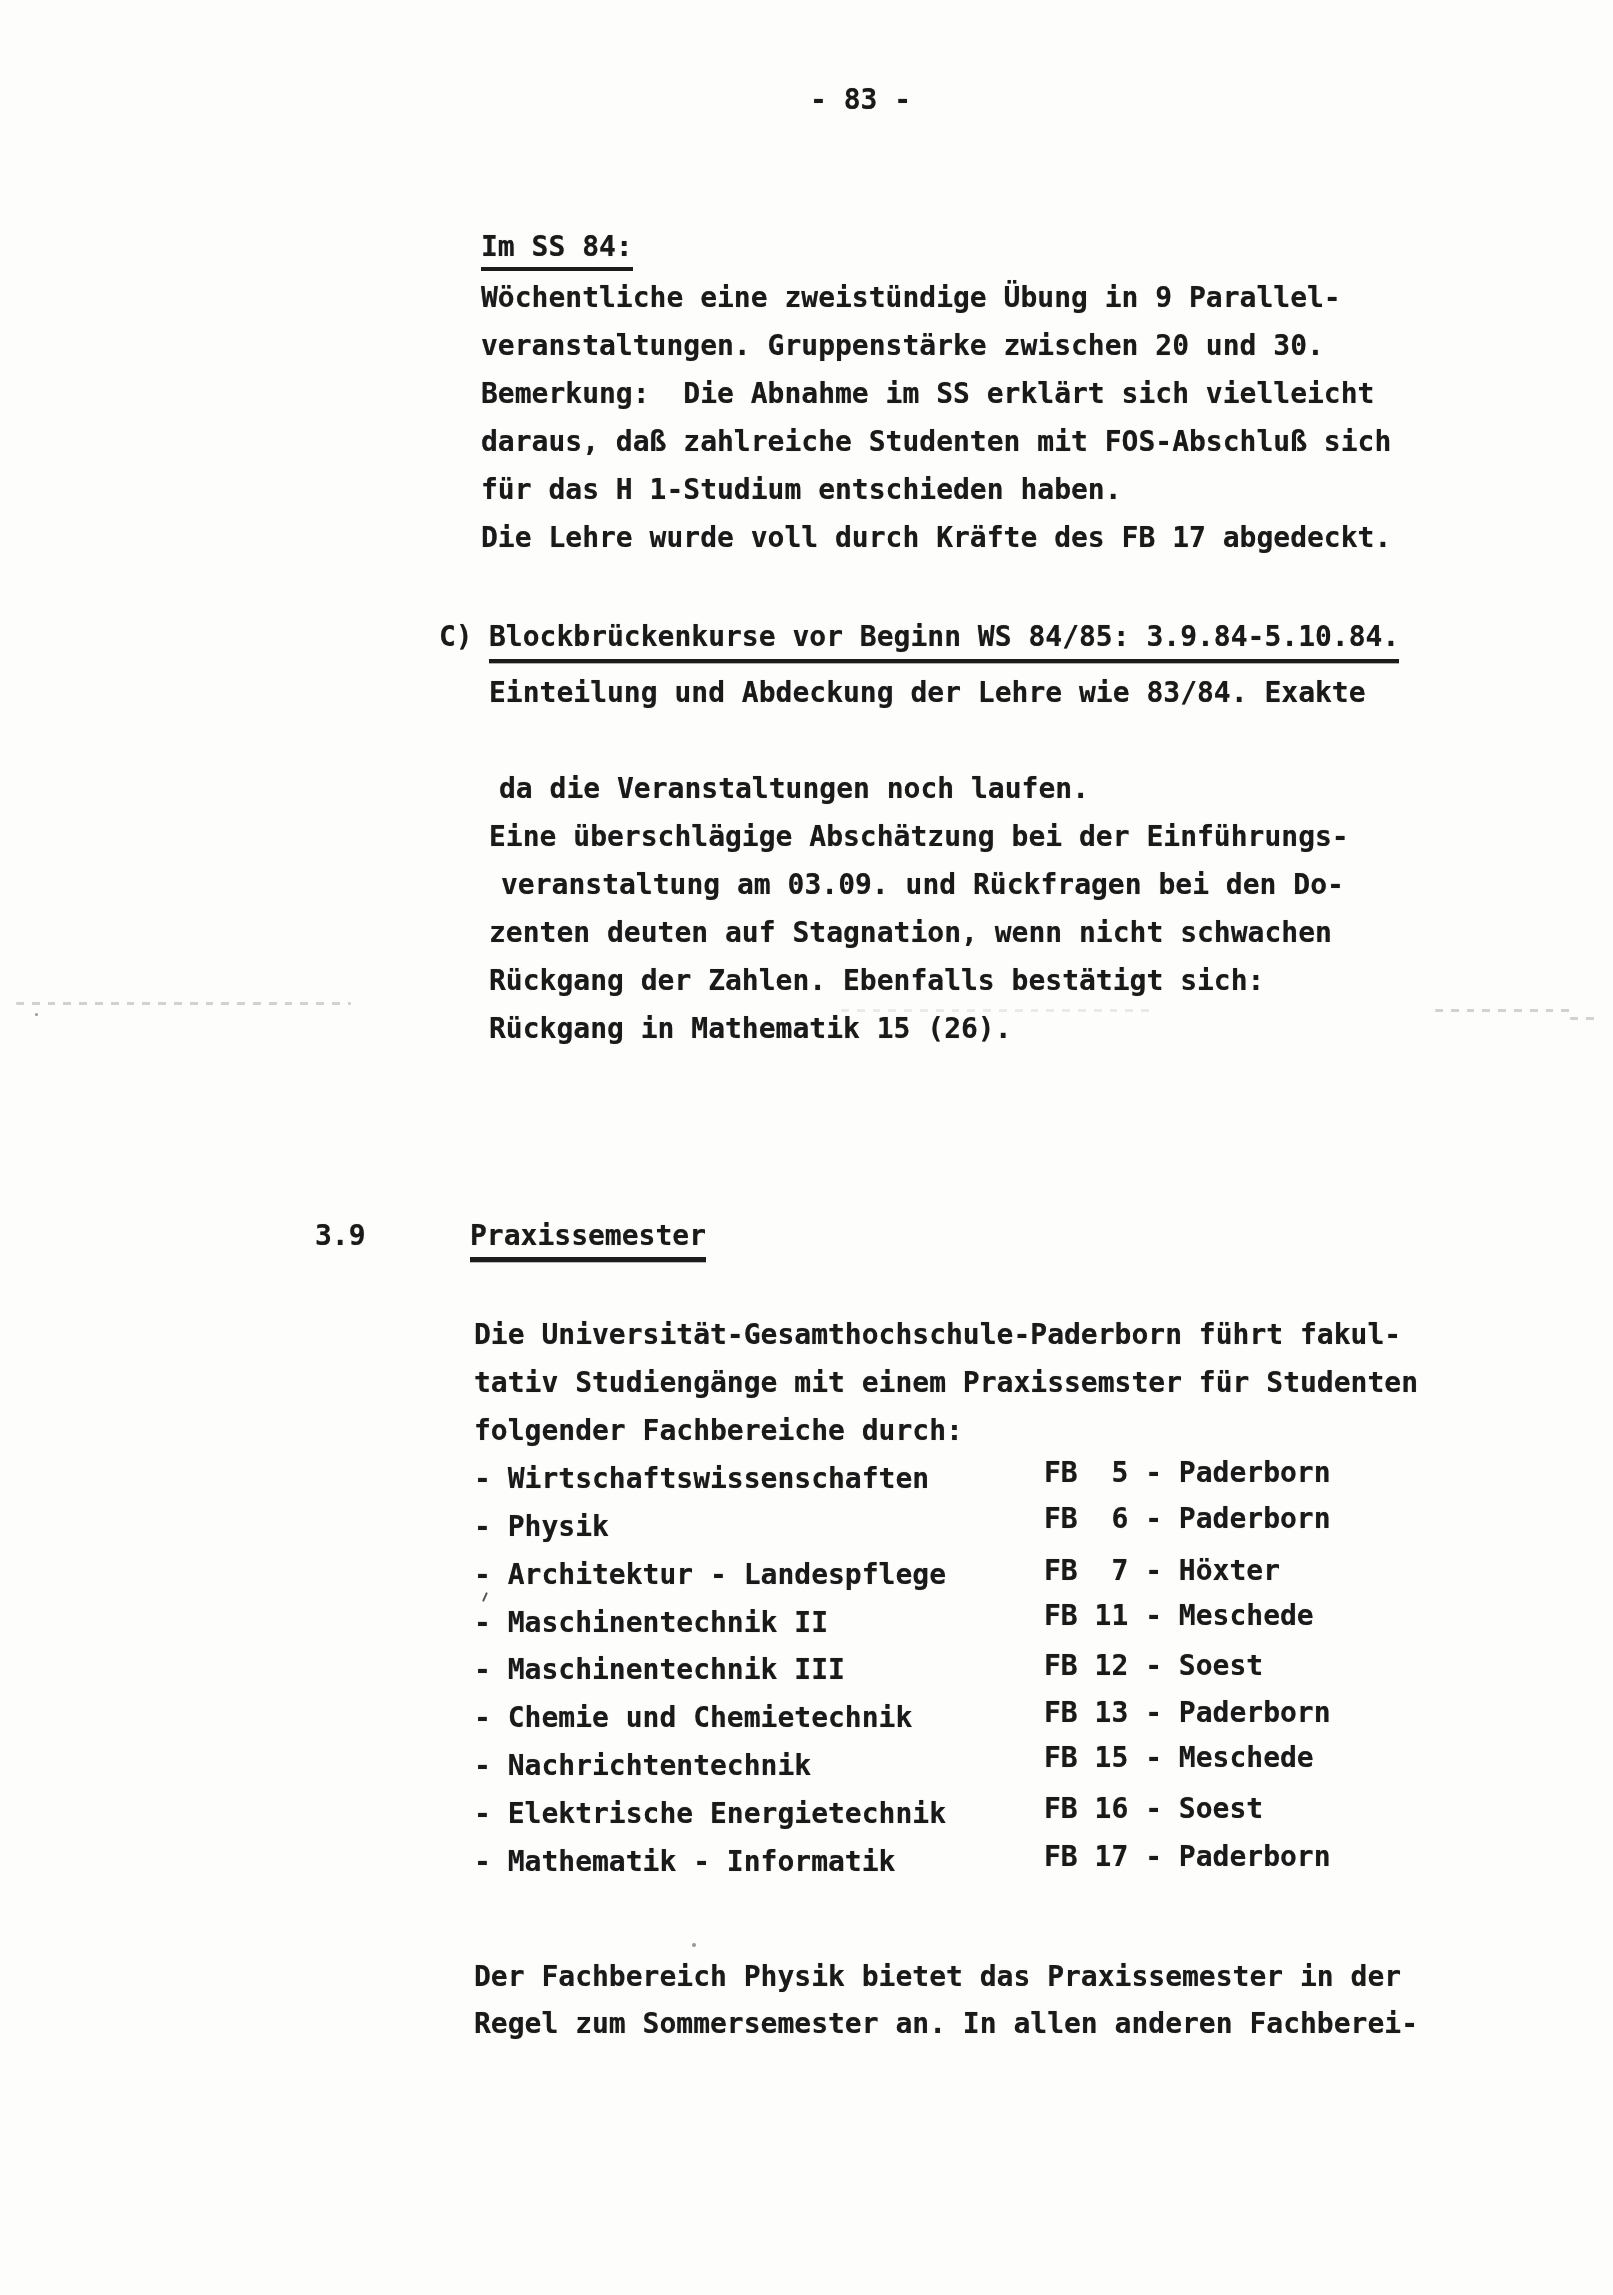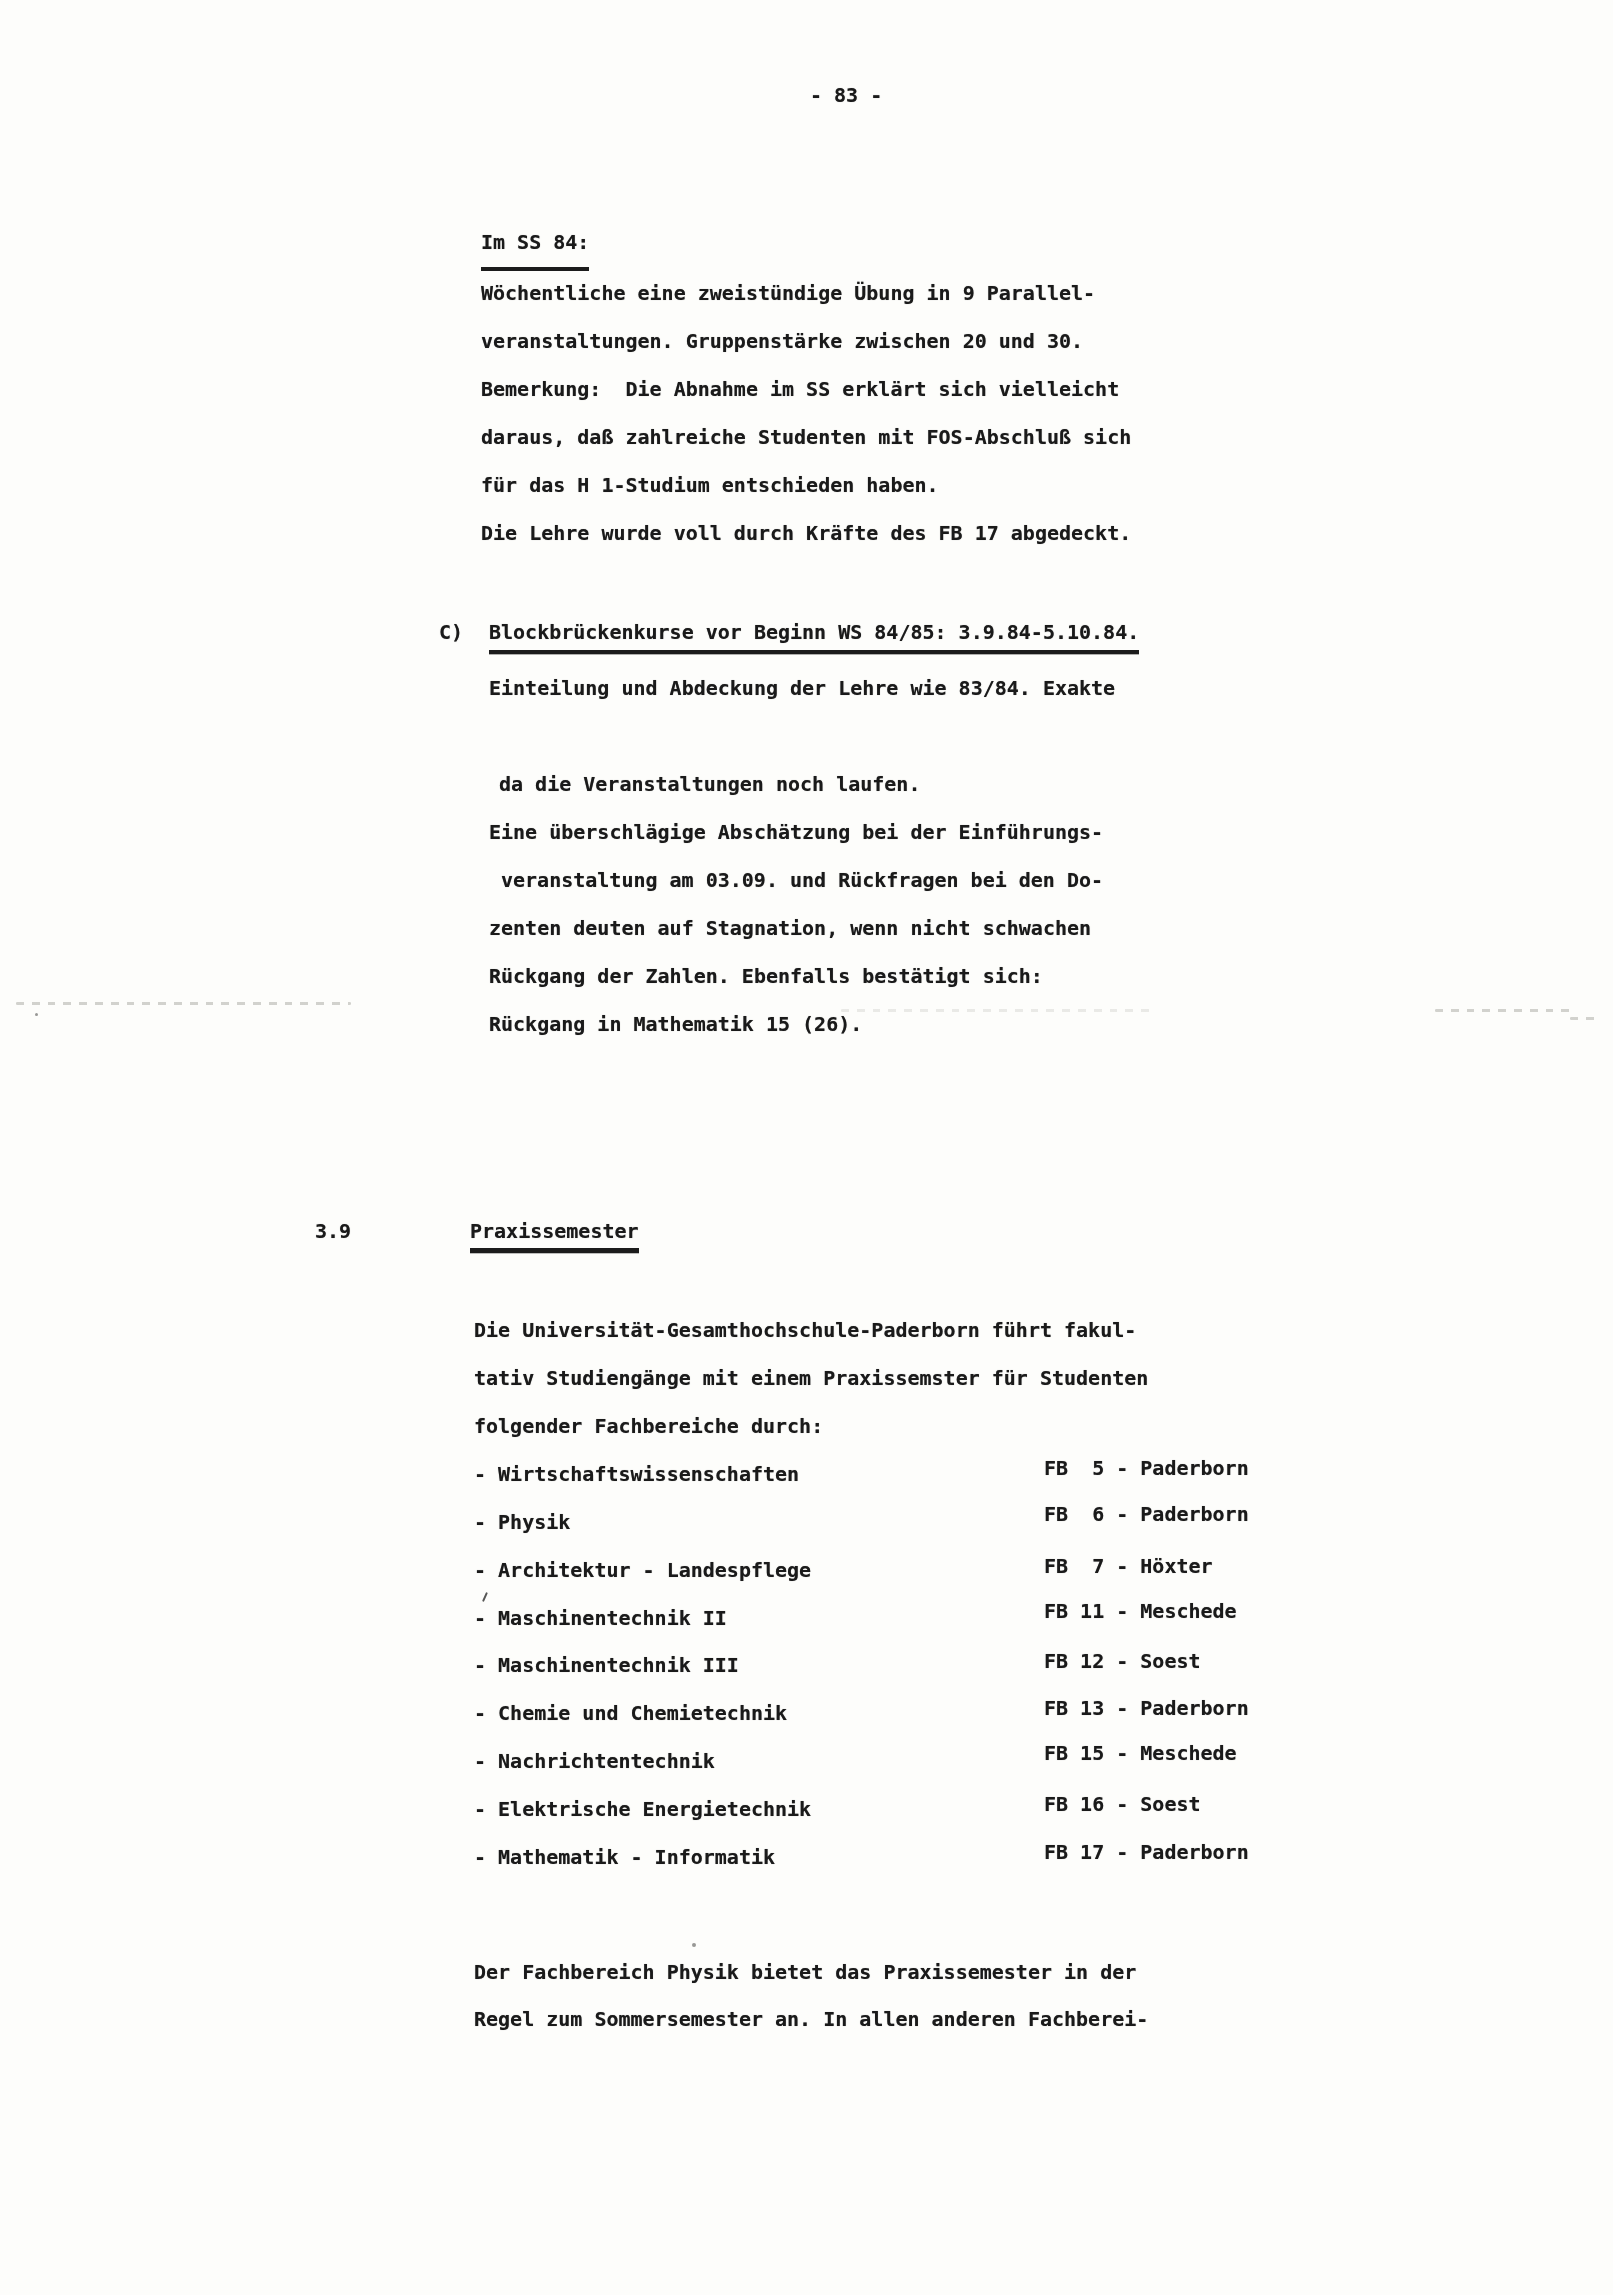--- a/index.html
+++ b/index.html
@@ -3,31 +3,31 @@
 <meta charset="utf-8">
 <style>
   html,body{margin:0;padding:0;background:#fdfdfb;}
   .page{
     position:relative;
     width:1614px;height:2295px;
     background:#fdfdfb;
     font-family:"DejaVu Sans Mono", "Liberation Mono", monospace;
     font-weight:700;
     color:#1a1a1a;
-    font-size:20px;
+    font-size:28px;
     overflow:hidden;
   }
   .abs{
     position:absolute;
     white-space:pre;
     line-height:1.15;
     text-shadow:0 0 0.7px rgba(30,30,30,.55);
   }
   
-  .ul-a{display:inline-block;padding-bottom:13px;border-bottom:4.6px solid #1c1c1c;text-align:center;}
+  .ul-a{display:inline-block;padding-bottom:4px;border-bottom:4.6px solid #1c1c1c;text-align:center;}
   .ul-c{display:inline-block;padding-bottom:5.9px;border-bottom:4.6px solid #1c1c1c;box-shadow:0 0.7px 0 rgba(25,25,25,.5);text-align:right;}
   .ul-p{display:inline-block;padding-bottom:4.6px;border-bottom:5.9px solid #1c1c1c;box-shadow:0 0.7px 0 rgba(25,25,25,.4);}
   
   .streak{
     position:absolute;height:3.3px;
     background:repeating-linear-gradient(90deg,
       rgba(110,110,100,.30) 0 7.9px,
       rgba(110,110,100,0) 7.9px 15.8px);
     border-radius:1.3px;
   }

